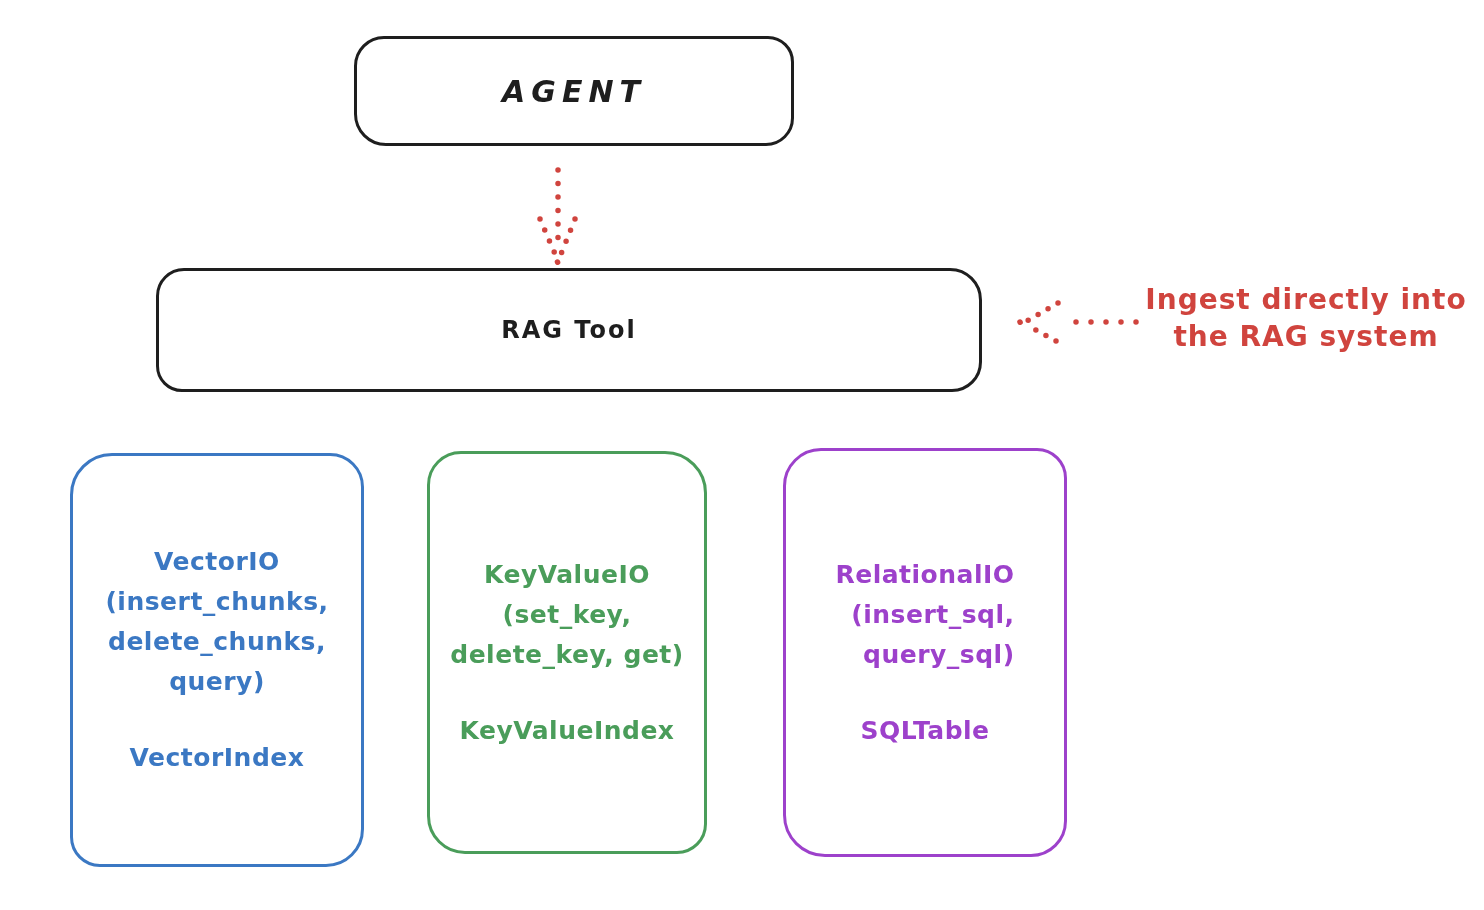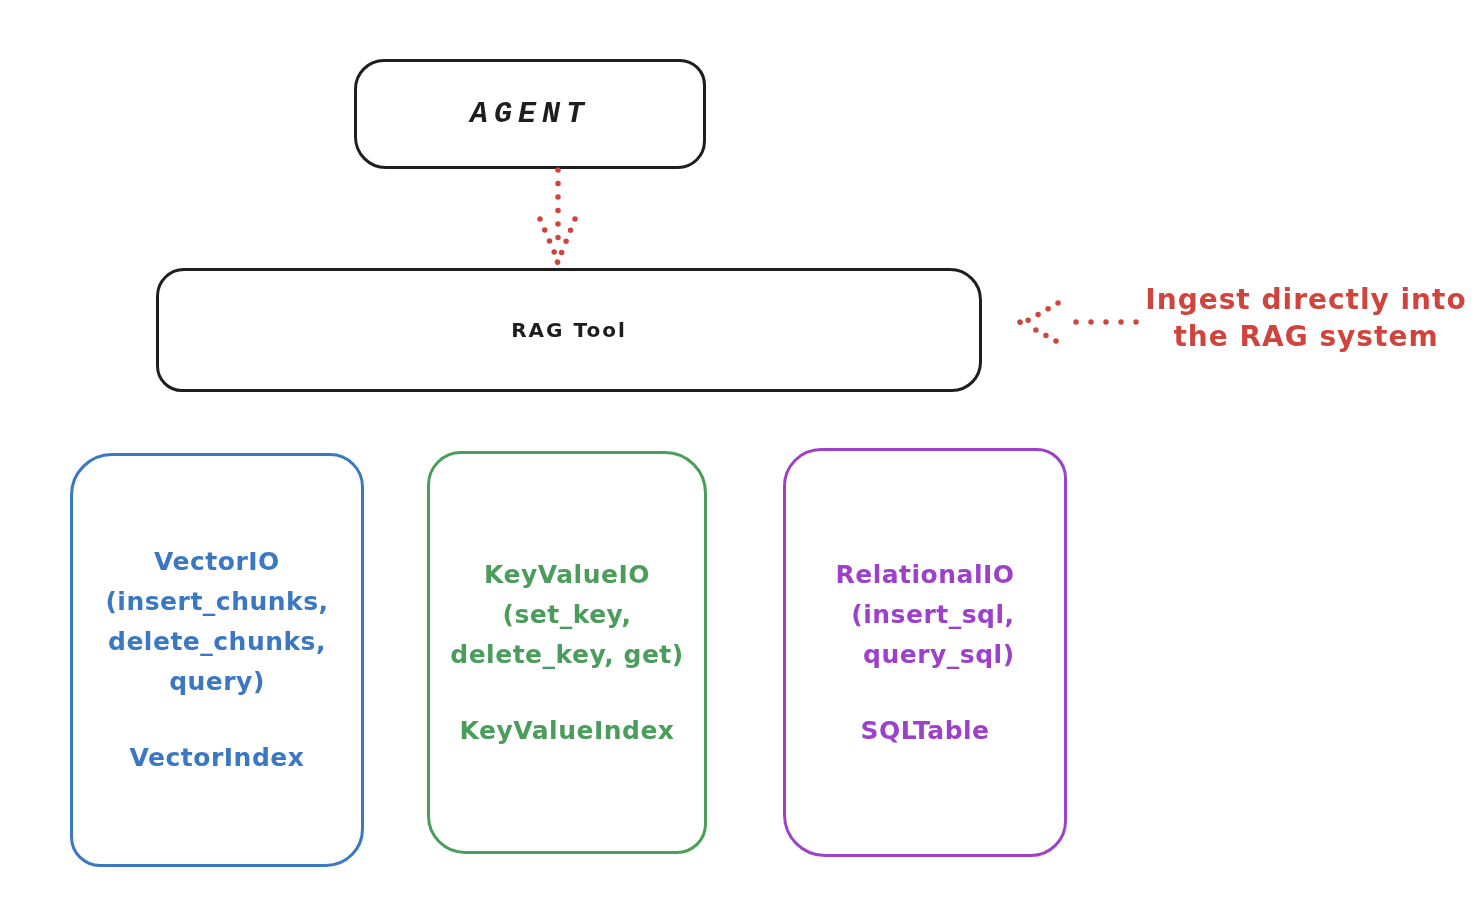--- a/index.html
+++ b/index.html
@@ -25,34 +25,33 @@
     position: absolute;
     background: #ffffff;
     border: 3.5px solid #1e1e1e;
     color: #1e1e1e;
     display: flex;
     align-items: center;
     justify-content: center;
     box-sizing: border-box;
   }
   .agent-box {
-    left: 354px; top: 59px;
-    width: 352px; height: 110px;
+    left: 354px; top: 36px;
+    width: 440px; height: 110px;
     border-radius: 30px 26px 28px 32px;
     font-size: 30px;
     font-weight: bold;
     font-style: italic;
     letter-spacing: 6px;
-    font-family: Liberation Mono, monospace;
   }
   .rag-box {
     left: 156px; top: 268px;
     width: 826px; height: 124px;
     border-radius: 28px 32px 30px 26px;
-    font-size: 20px;
+    font-size: 24px;
     font-weight: 600;
     letter-spacing: 2px;
   }
   .annotation {
     position: absolute;
     left: 1128px; top: 281px;
     width: 356px;
     text-align: center;
     font-size: 28px;
     font-weight: bold;

